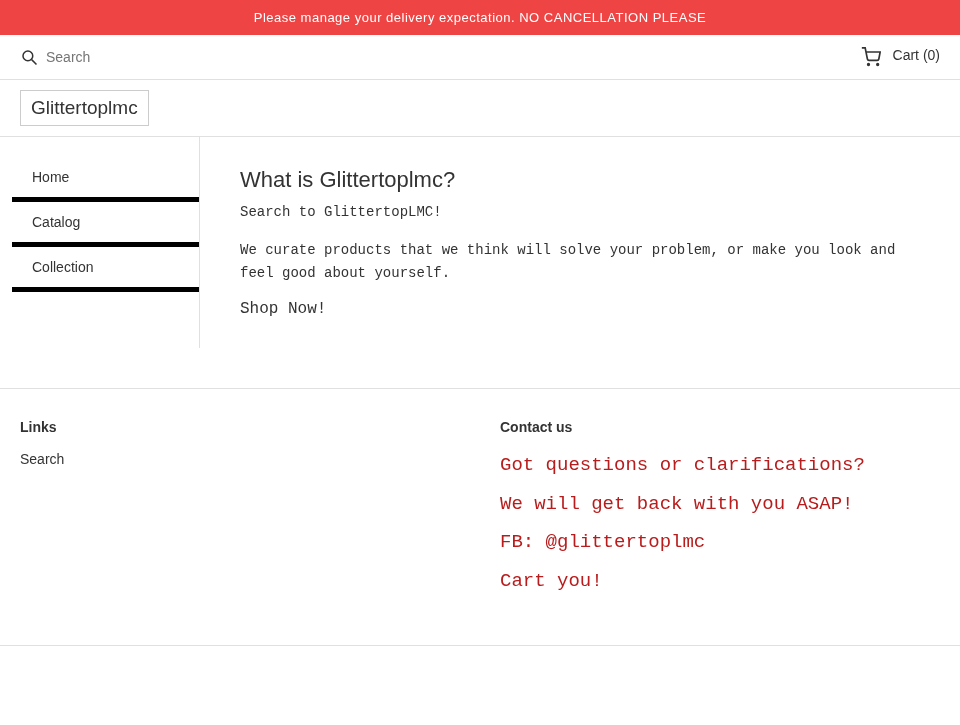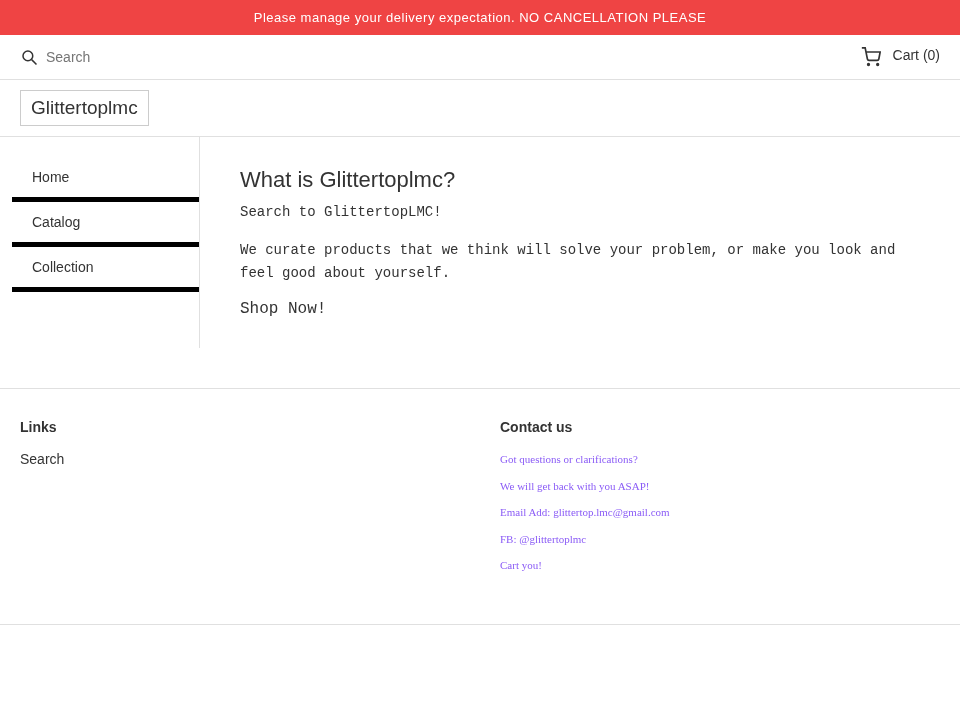--- a/index.html
+++ b/index.html
@@ -178,25 +178,25 @@
     .footer-link {
       font-size: 14px;
       color: #333;
       cursor: pointer;
       display: block;
       margin-bottom: 8px;
       text-decoration: none;
     }
 
     .footer-text {
-      font-size: 11px;
-      color: #8b5cf6;
+      font-size: 19px;
+      color: #b91c1c;
       margin-bottom: 10px;
       line-height: 1.5;
-      font-family: Liberation Serif, serif;
+      font-family: Liberation Mono, monospace;
     }
 
     .page-bottom-line {
       border-top: 1px solid #e0e0e0;
       margin-top: 10px;
     }
   </style>
 </head>
 <body>
 
@@ -247,19 +247,18 @@
 
 <div class="footer">
   <div class="footer-left">
     <div class="footer-section-title">Links</div>
     <a class="footer-link">Search</a>
   </div>
   <div class="footer-right">
     <div class="footer-section-title">Contact us</div>
     <p class="footer-text">Got questions or clarifications?</p>
     <p class="footer-text">We will get back with you ASAP!</p>
-    <p class="footer-text">Email Add: glittertop.lmc@gmail.com</p>
     <p class="footer-text">FB: @glittertoplmc</p>
     <p class="footer-text">Cart you!</p>
   </div>
 </div>
 
 <div class="page-bottom-line"></div>
 
 </body></html>

